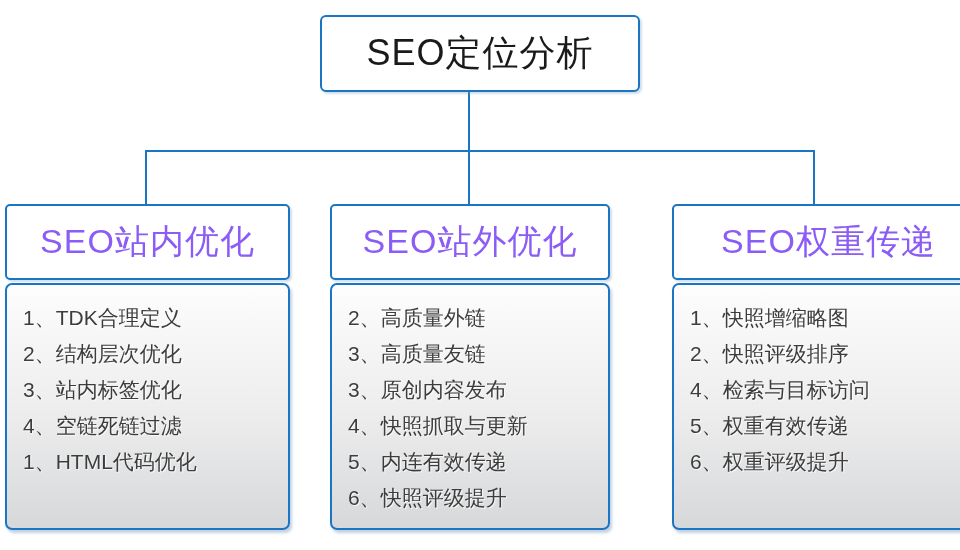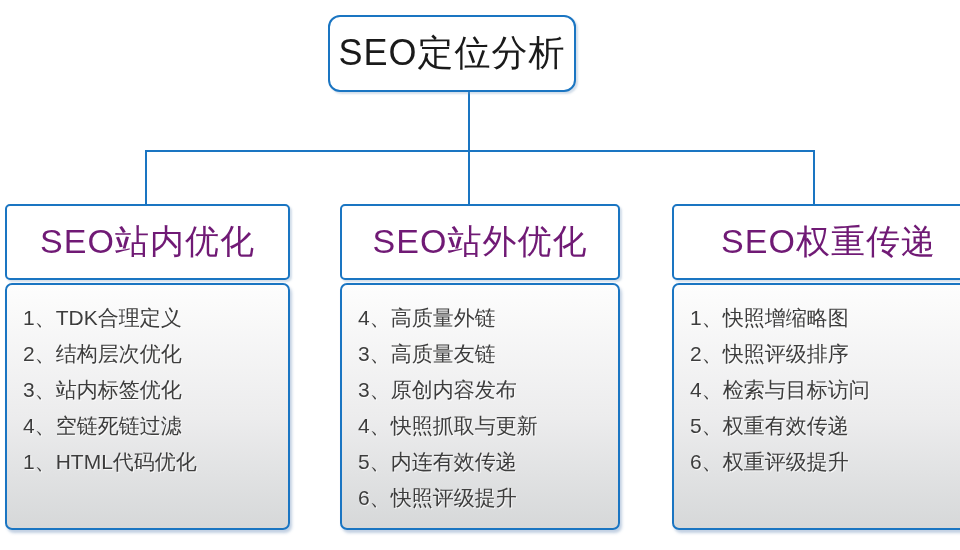--- a/index.html
+++ b/index.html
@@ -18,25 +18,25 @@
   .line {
     position: absolute;
     background: #1a75c2;
   }
   .line.v { width: 2px; }
   .line.h { height: 2px; }
 
   
   .root-box {
     position: absolute;
-    left: 328px; top: 15px;
-    width: 248px; height: 77px;
+    left: 320px; top: 15px;
+    width: 320px; height: 77px;
     background: #ffffff;
     border: 2px solid #1a75c2;
-    border-radius: 12px;
+    border-radius: 6px;
     display: flex; align-items: center; justify-content: center;
     box-shadow: 2px 2px 2px rgba(130, 160, 195, 0.35);
   }
   .root-title {
     font-size: 36px;
     color: #1a1a1a;
     letter-spacing: 1px;
     white-space: nowrap;
   }
 
@@ -45,21 +45,21 @@
     position: absolute;
     top: 204px; height: 76px;
     background: #ffffff;
     border: 2px solid #1a75c2;
     border-radius: 5px;
     display: flex; align-items: center; justify-content: center;
     box-shadow: 2px 2px 2px rgba(130, 160, 195, 0.35);
   }
   .col-header .title {
     font-size: 34px;
-    color: #701a75;
+    color: #8b5cf6;
     letter-spacing: 1px;
     white-space: nowrap;
   }
   .col-list {
     position: absolute;
     top: 283px; height: 247px;
     background: linear-gradient(180deg, #fdfdfd 0%, #ececed 55%, #d6d8d9 100%);
     border: 2px solid #1a75c2;
     border-radius: 7px;
     padding: 15px 0 0 16px;
@@ -68,21 +68,21 @@
   .col-list .item {
     font-size: 21px;
     line-height: 36px;
     color: #3d3d3d;
     white-space: nowrap;
     text-shadow: 1px 1px 1px rgba(255, 255, 255, 0.9);
   }
 
   
   .c0 .col-header, .c0 .col-list { left: 5px;   width: 285px; }
-  .c1 .col-header, .c1 .col-list { left: 340px; width: 280px; }
+  .c1 .col-header, .c1 .col-list { left: 330px; width: 280px; }
   .c2 .col-header, .c2 .col-list { left: 672px; width: 313px; }
 </style>
 </head>
 <body>
 
 <div class="canvas">
 
   <div class="line v" style="left:468px; top:92px;  height:60px;"></div>
   <div class="line h" style="left:145px; top:150px; width:670px;"></div>
   <div class="line v" style="left:145px; top:150px; height:56px;"></div>
@@ -104,21 +104,21 @@
       <div class="item">4、空链死链过滤</div>
       <div class="item">1、HTML代码优化</div>
     </div>
   </div>
 
   <div class="c1">
     <div class="col-header">
       <span class="title">SEO站外优化</span>
     </div>
     <div class="col-list">
-      <div class="item">4、高质量外链</div>
+      <div class="item">2、高质量外链</div>
       <div class="item">3、高质量友链</div>
       <div class="item">3、原创内容发布</div>
       <div class="item">4、快照抓取与更新</div>
       <div class="item">5、内连有效传递</div>
       <div class="item">6、快照评级提升</div>
     </div>
   </div>
 
   <div class="c2">
     <div class="col-header">

